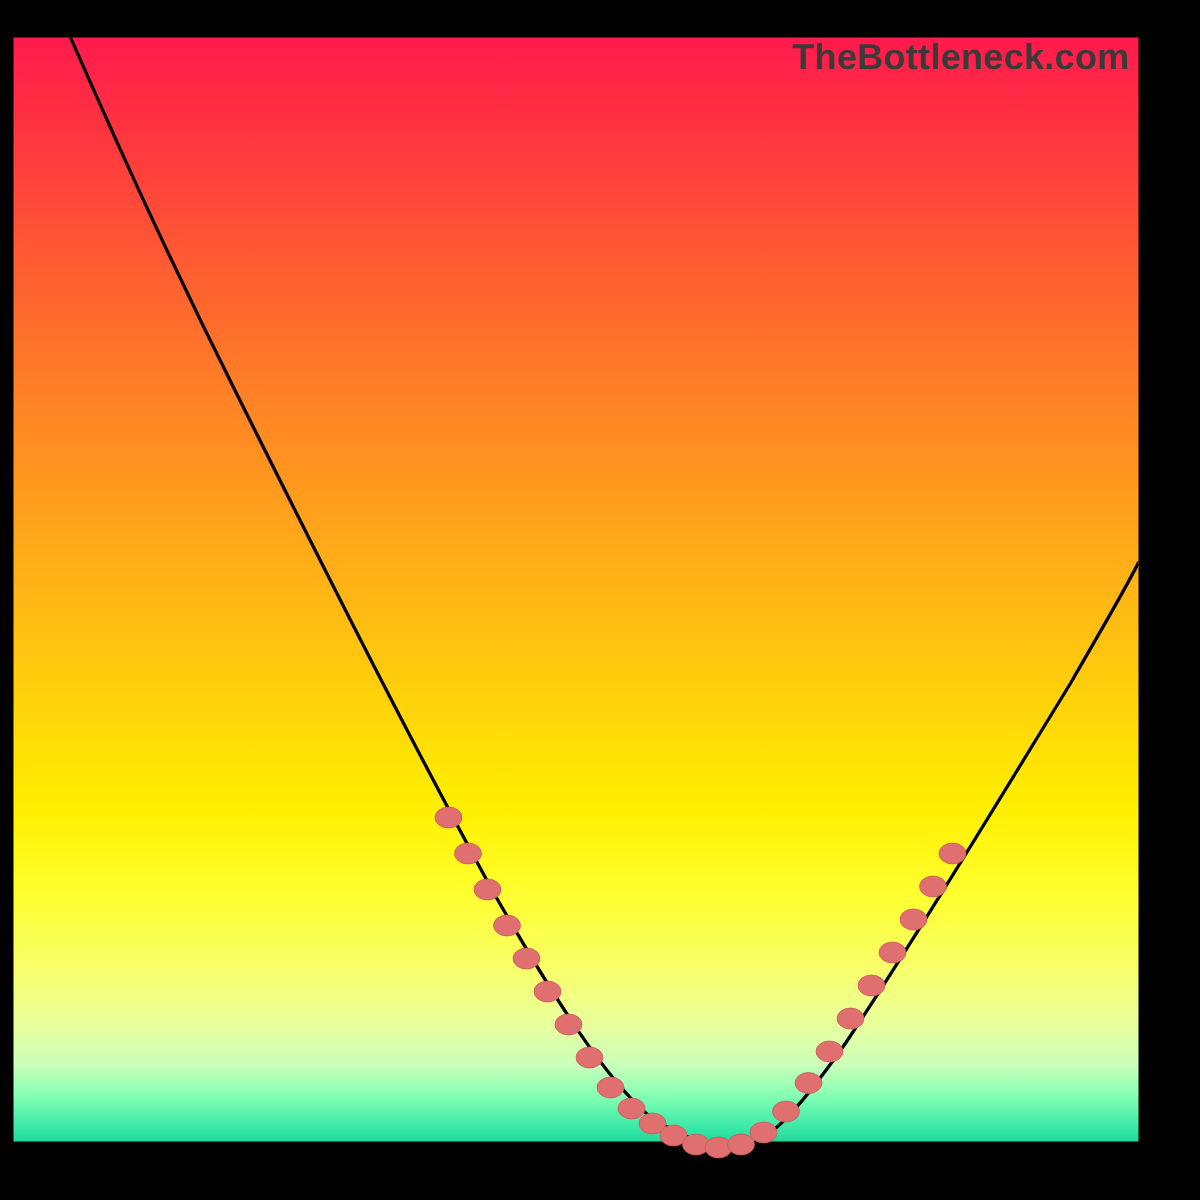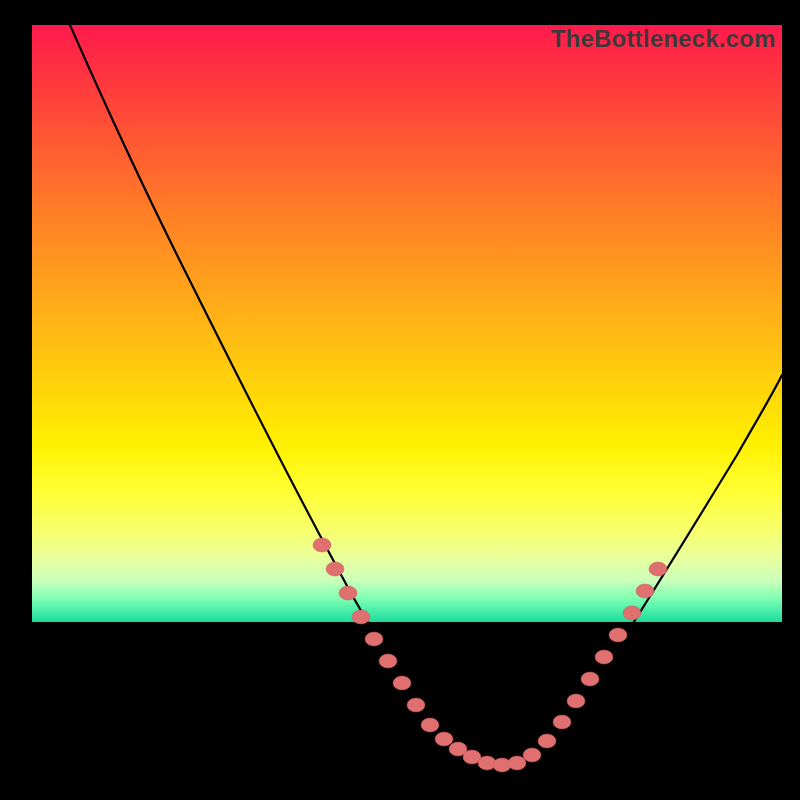--- a/index.html
+++ b/index.html
@@ -11,24 +11,24 @@
     overflow: hidden;
   }
   .frame {
     position: relative;
     width: 800px;
     height: 800px;
     background: #000;
   }
   .plot-area {
     position: absolute;
-    left: 32px;
+    left: 9px;
     top: 25px;
     width: 750px;
-    height: 597px;
+    height: 736px;
     background: linear-gradient(to bottom,
       #ff1a4d 0%,
       #ff3340 8%,
       #ff5a33 20%,
       #ff8026 32%,
       #ffa61a 45%,
       #ffcc0d 58%,
       #fff000 70%,
       #ffff33 78%,
       #f8ff66 84%,

